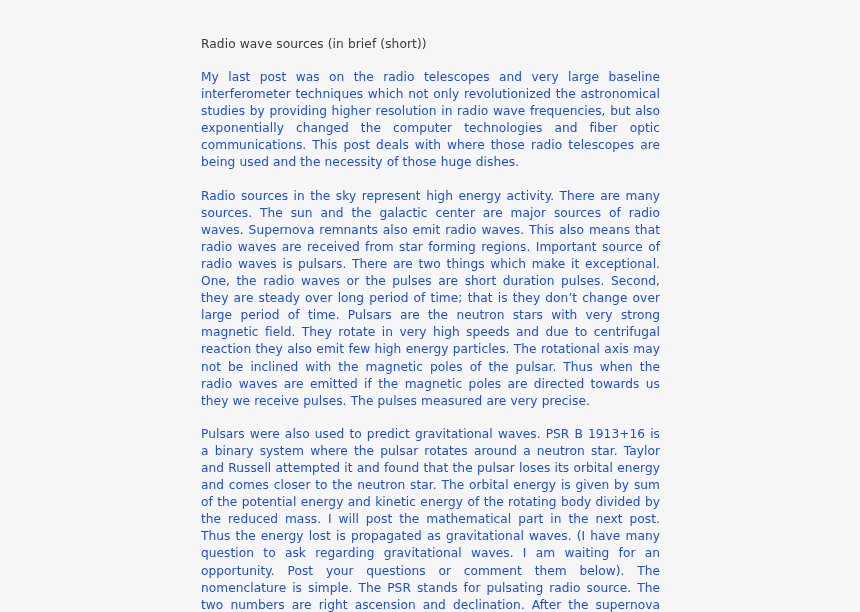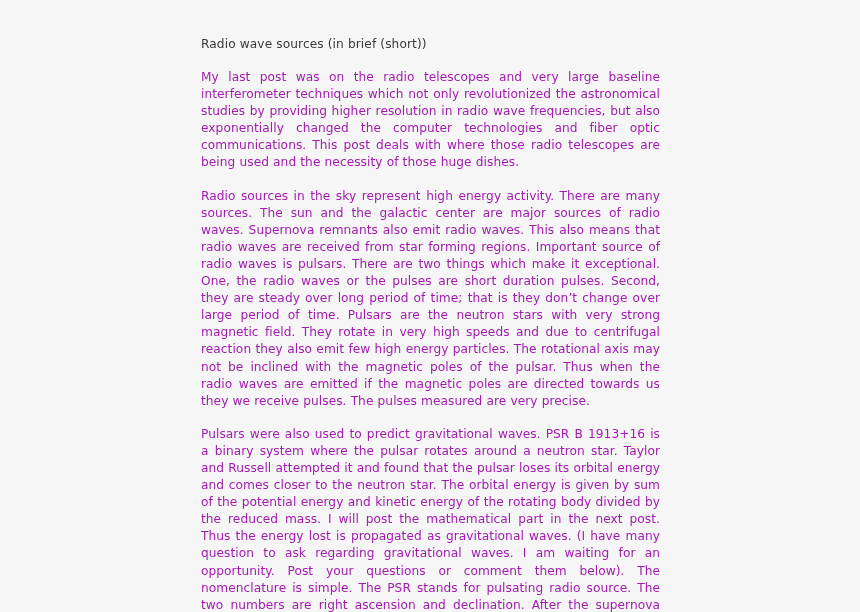--- a/index.html
+++ b/index.html
@@ -31,21 +31,21 @@
     line-height: 17px;
     font-weight: normal;
     color: #3a3a3a;
     margin: 0 0 16px 0;
     text-align: left;
     letter-spacing: 0.1px;
   }
   .para {
     font-size: 12.2px;
     line-height: 17.1px;
-    color: #a21caf;
+    color: #1d4ed8;
     margin: 0 0 16px 0;
     text-align: justify;
     text-justify: inter-word;
     letter-spacing: 0.05px;
     word-spacing: 0.2px;
   }
   .para:last-child {
     margin-bottom: 0;
   }
 </style>

